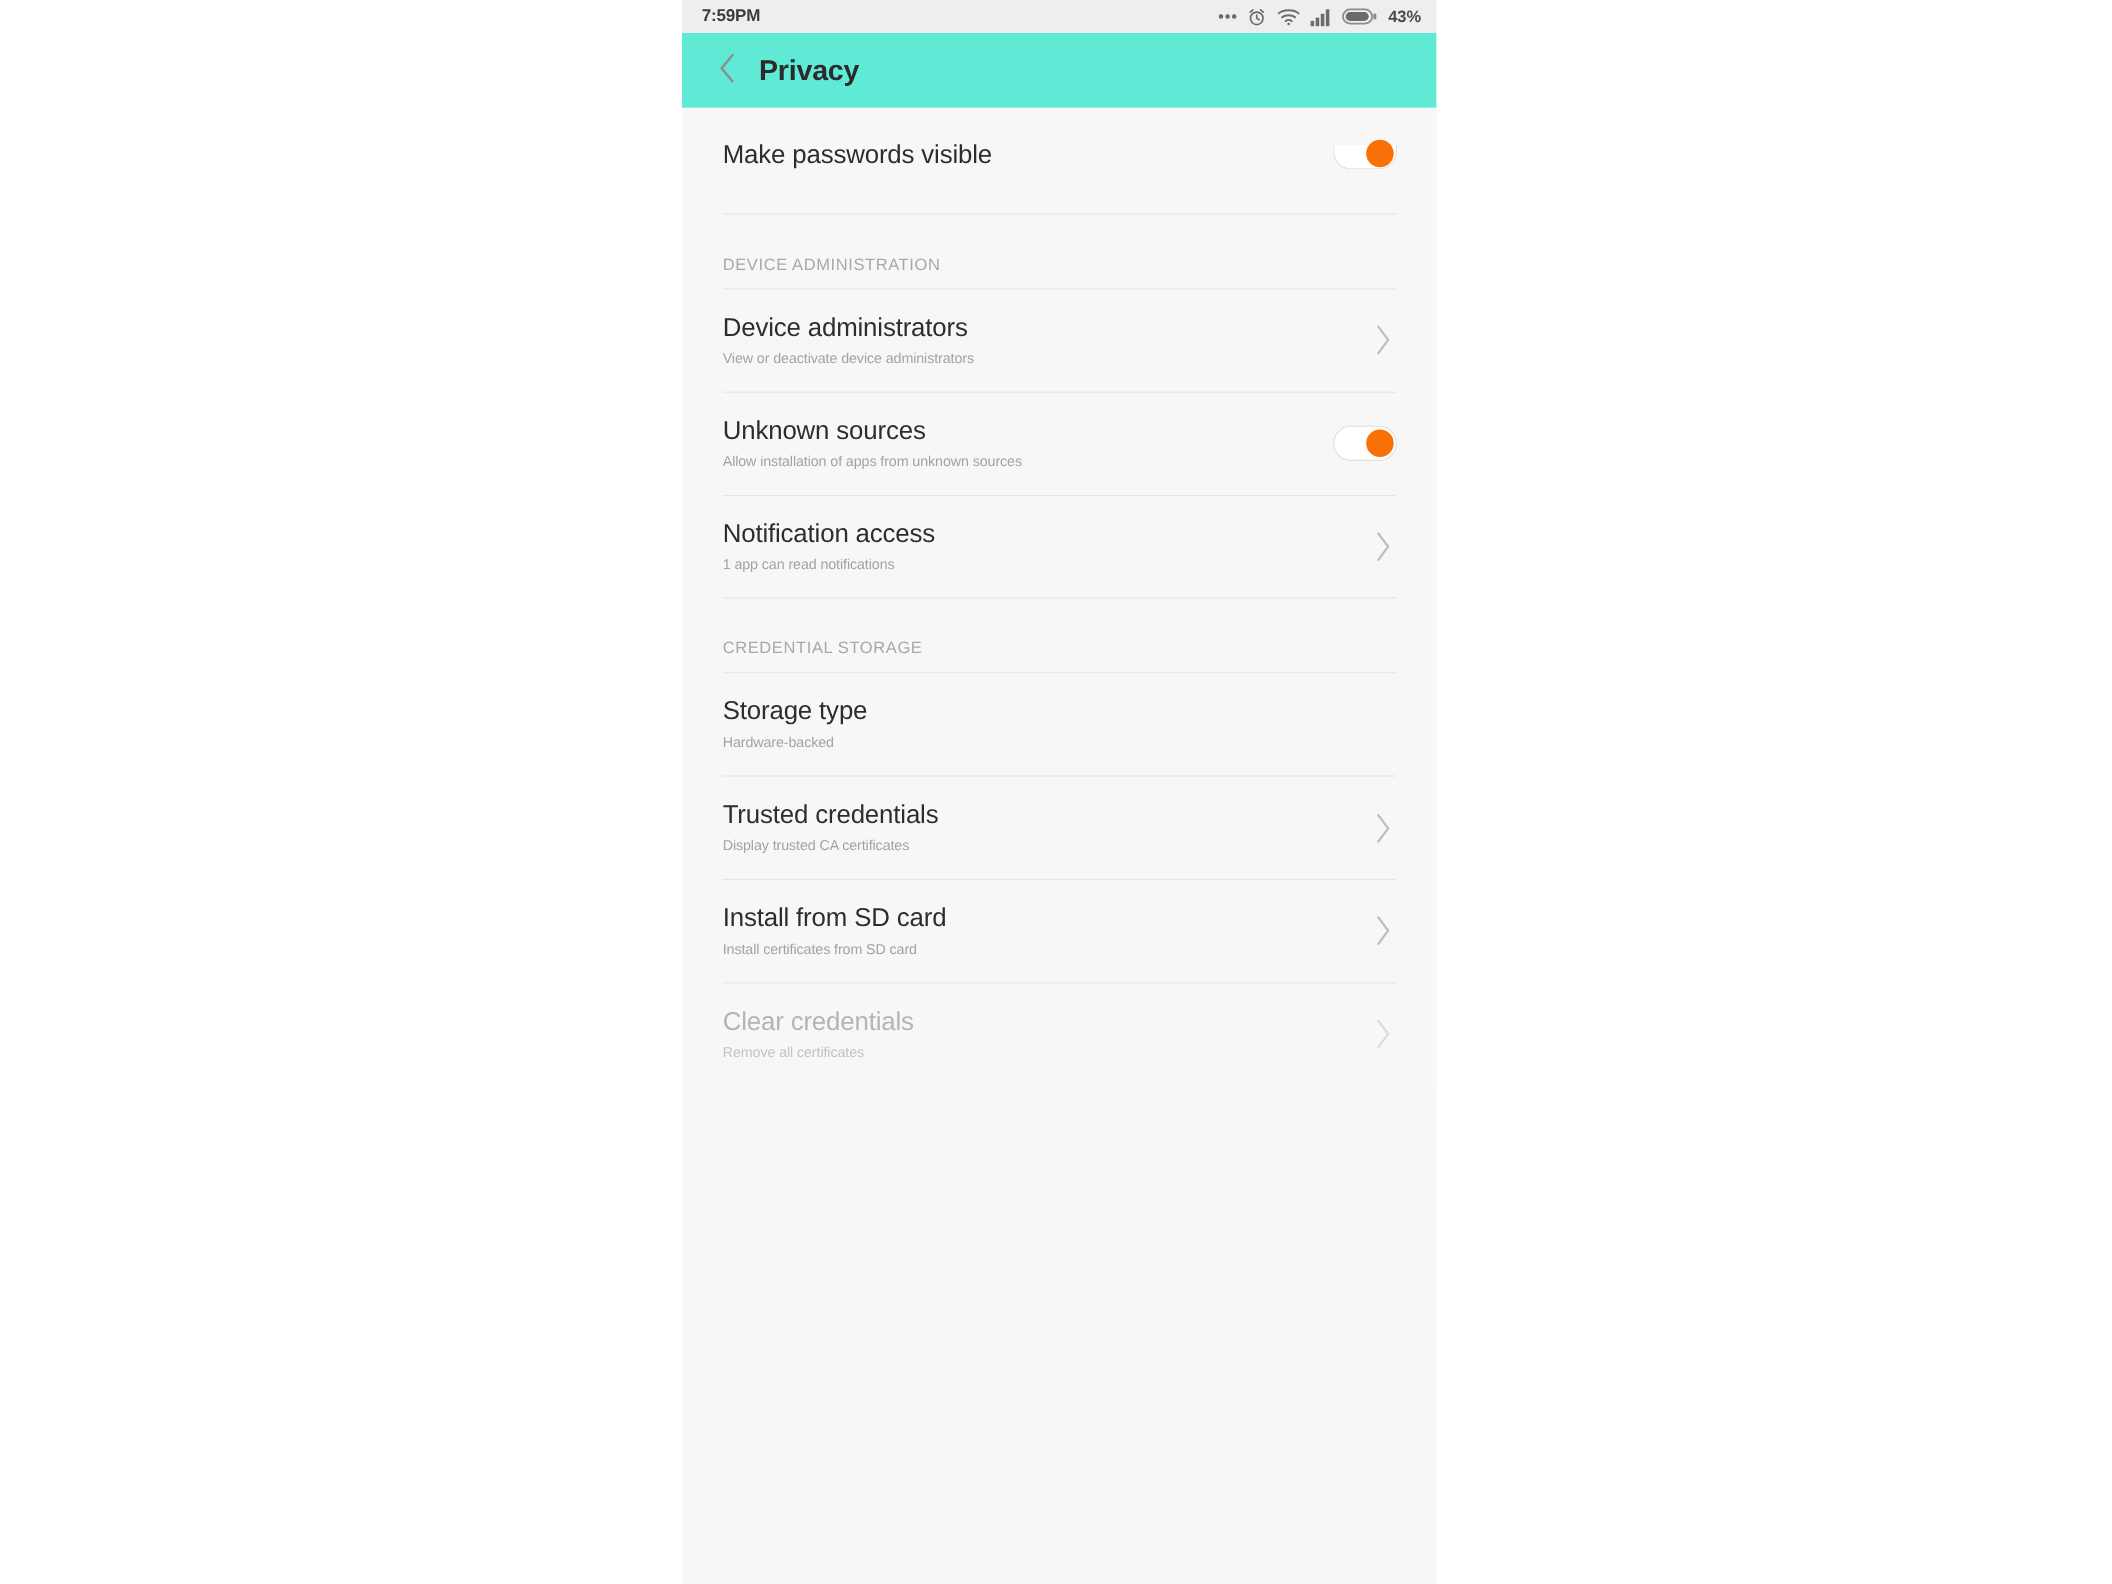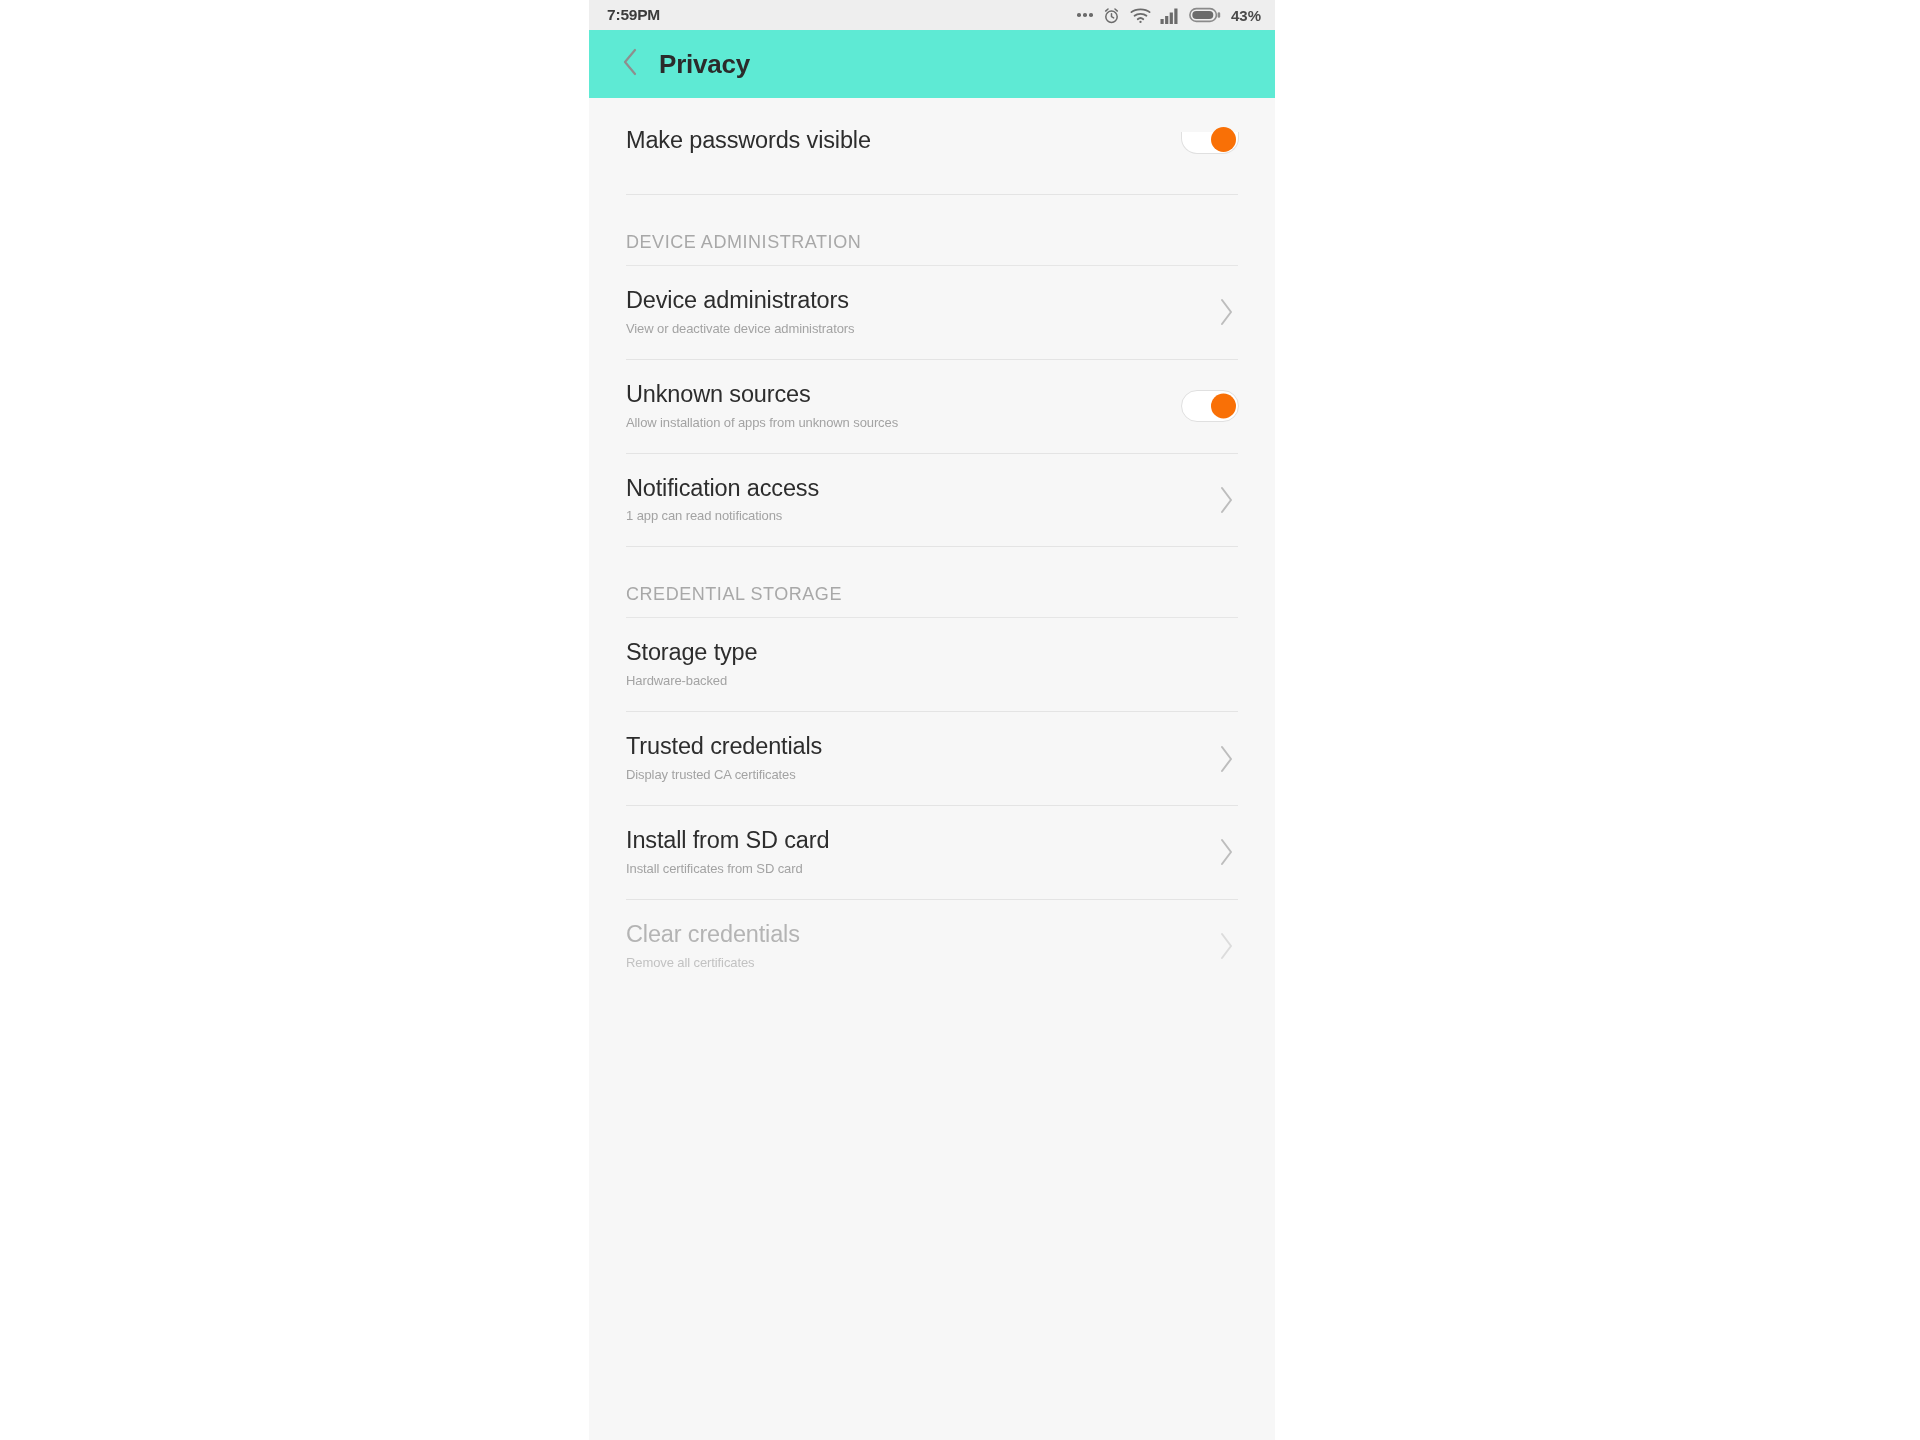--- a/index.html
+++ b/index.html
@@ -10,21 +10,21 @@
   body {
     width: 1920px;
     height: 1440px;
     font-family: "Liberation Sans", sans-serif;
     overflow: hidden;
   }
 
   
   .phone {
     position: absolute;
-    left: 589px;
+    left: 620px;
     top: 0;
     width: 686px;
     height: 1440px;
     background: #f7f7f7;
     overflow: hidden;
   }
 
   
   .statusbar {
     position: relative;
@@ -151,21 +151,21 @@
   }
   .sep-full {
     height: 1px;
     background: #e6e6e6;
     margin: 0 37px;
   }
 
   
   .section-header {
     padding: 38px 37px 14px 37px;
-    font-size: 18px;
+    font-size: 15px;
     color: #a8a8a8;
     letter-spacing: 0.55px;
     line-height: 1;
   }
 
   
   .chevron {
     flex: 0 0 auto;
     width: 26px;
     height: 38px;

